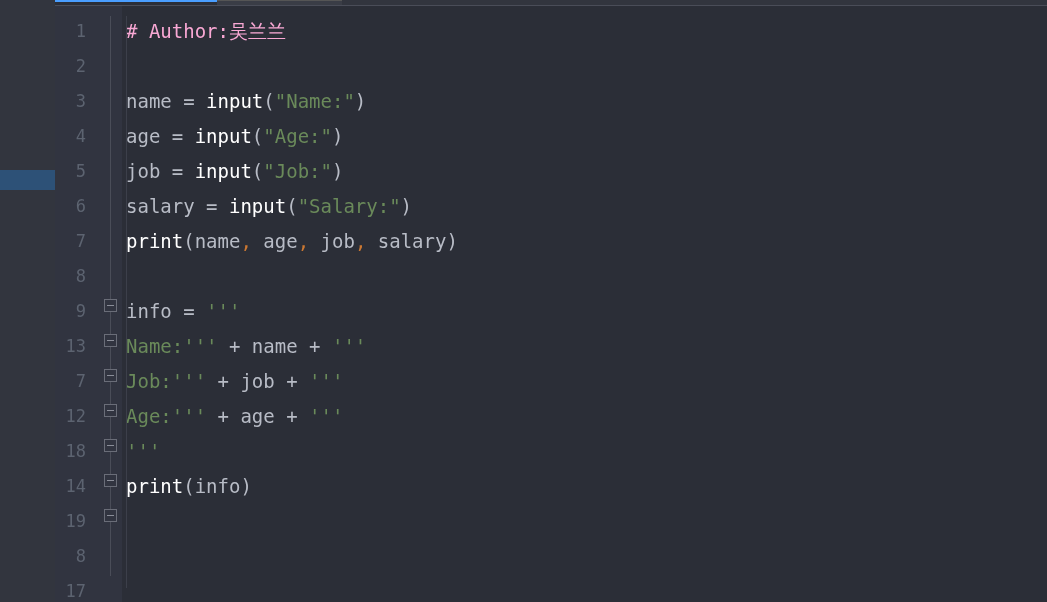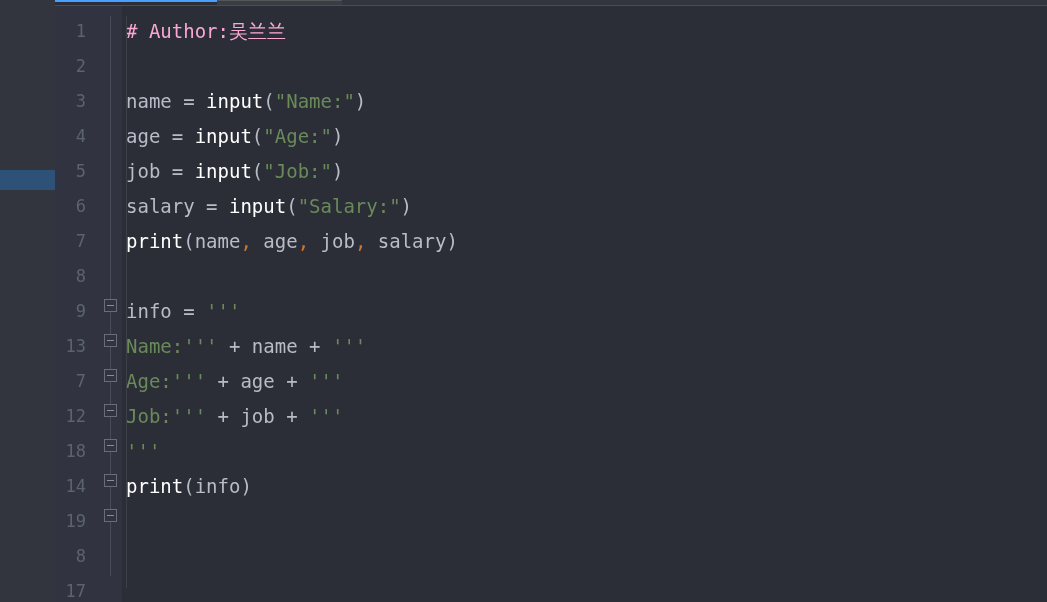--- a/index.html
+++ b/index.html
@@ -217,23 +217,23 @@
 
       <div class="code-line"><span class="builtin">print</span><span class="paren">(</span><span class="identifier">name</span><span class="keyword">,</span><span> </span><span class="identifier">age</span><span class="keyword">,</span><span> </span><span class="identifier">job</span><span class="keyword">,</span><span> </span><span class="identifier">salary</span><span class="paren">)</span></div>
 
       <div class="code-line"></div>
 
       <div class="code-line"><span class="identifier">info</span><span class="operator"> = </span><span class="string">'''</span></div>
 
 
       <div class="code-line"><span class="string">Name:'''</span><span class="operator"> + </span><span class="identifier">name</span><span class="operator"> + </span><span class="string">'''</span></div>
 
+      <div class="code-line"><span class="string">Job:'''</span><span class="operator"> + </span><span class="identifier">job</span><span class="operator"> + </span><span class="string">'''</span></div>
+
       <div class="code-line"><span class="string">Age:'''</span><span class="operator"> + </span><span class="identifier">age</span><span class="operator"> + </span><span class="string">'''</span></div>
-
-      <div class="code-line"><span class="string">Job:'''</span><span class="operator"> + </span><span class="identifier">job</span><span class="operator"> + </span><span class="string">'''</span></div>
 
 
       <div class="code-line"><span class="string">'''</span></div>
 
       <div class="code-line"><span class="builtin">print</span><span class="paren">(</span><span class="identifier">info</span><span class="paren">)</span></div>
 
       <div class="code-line" style="position:relative;">
         
       </div>
     </div>

